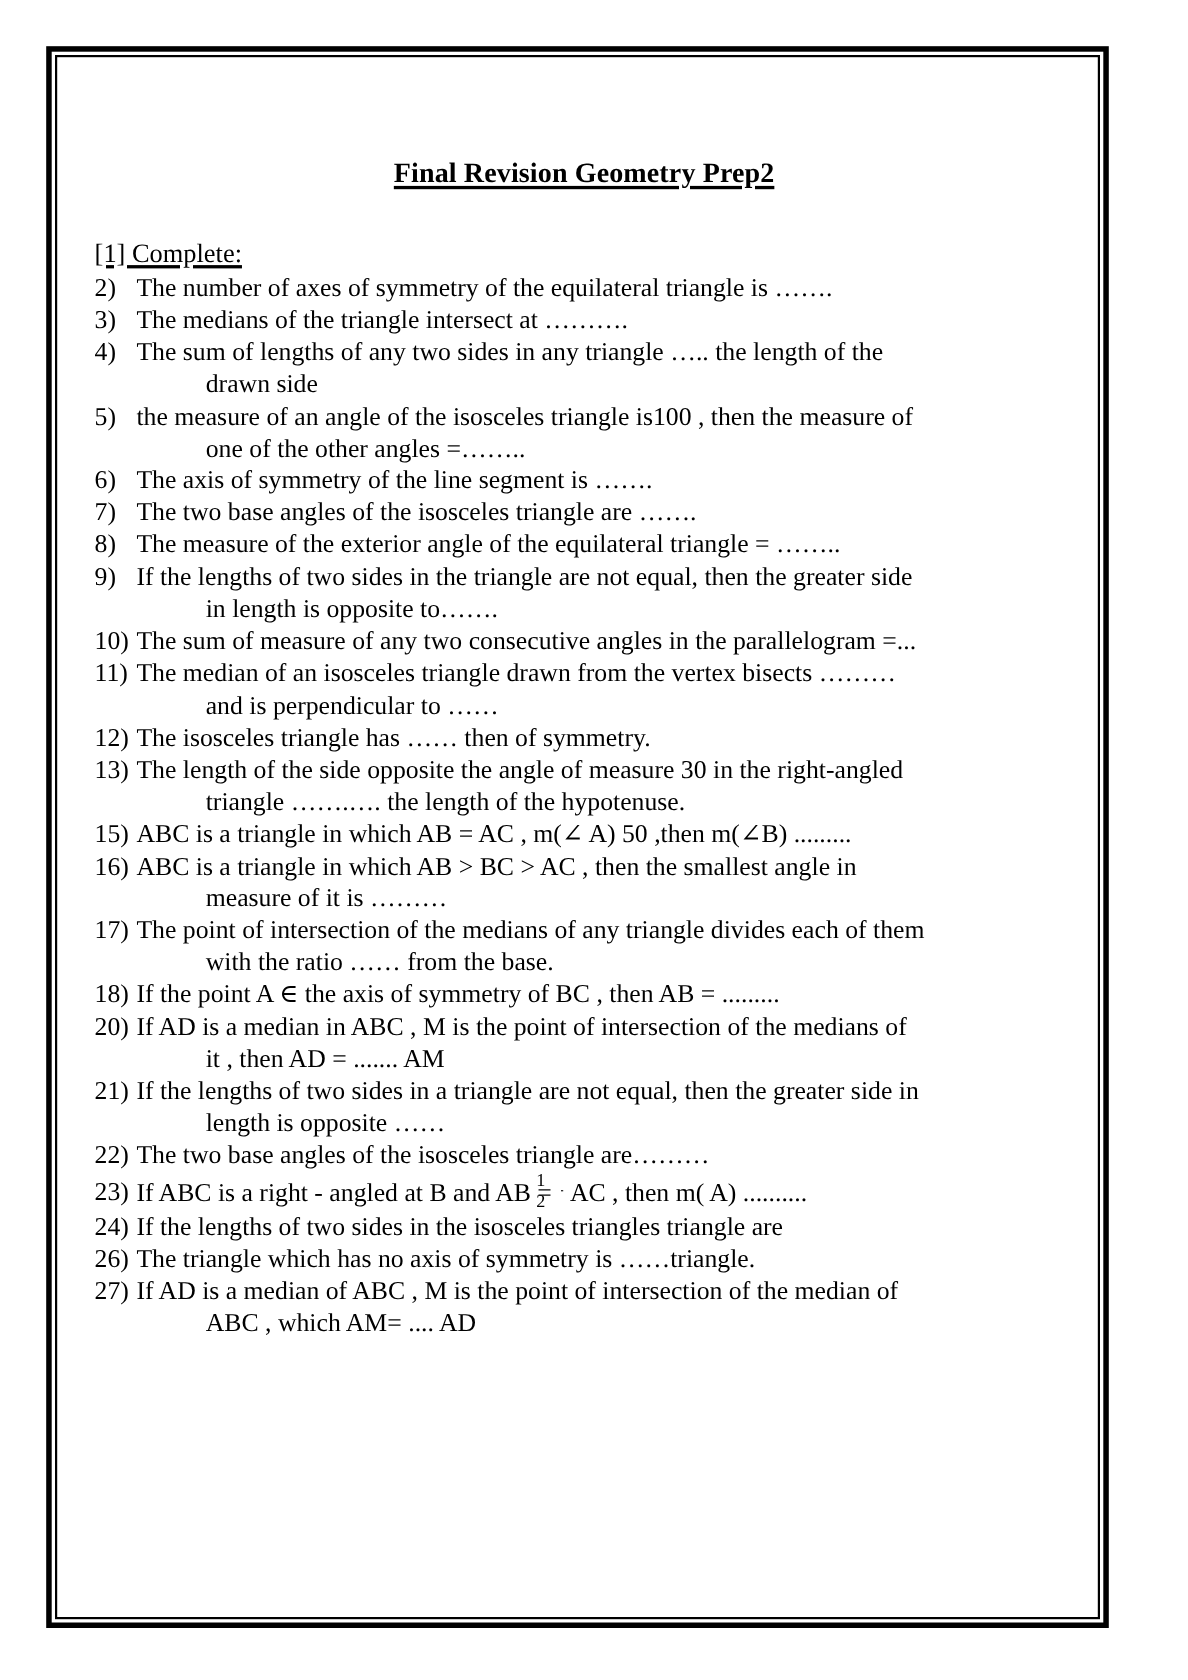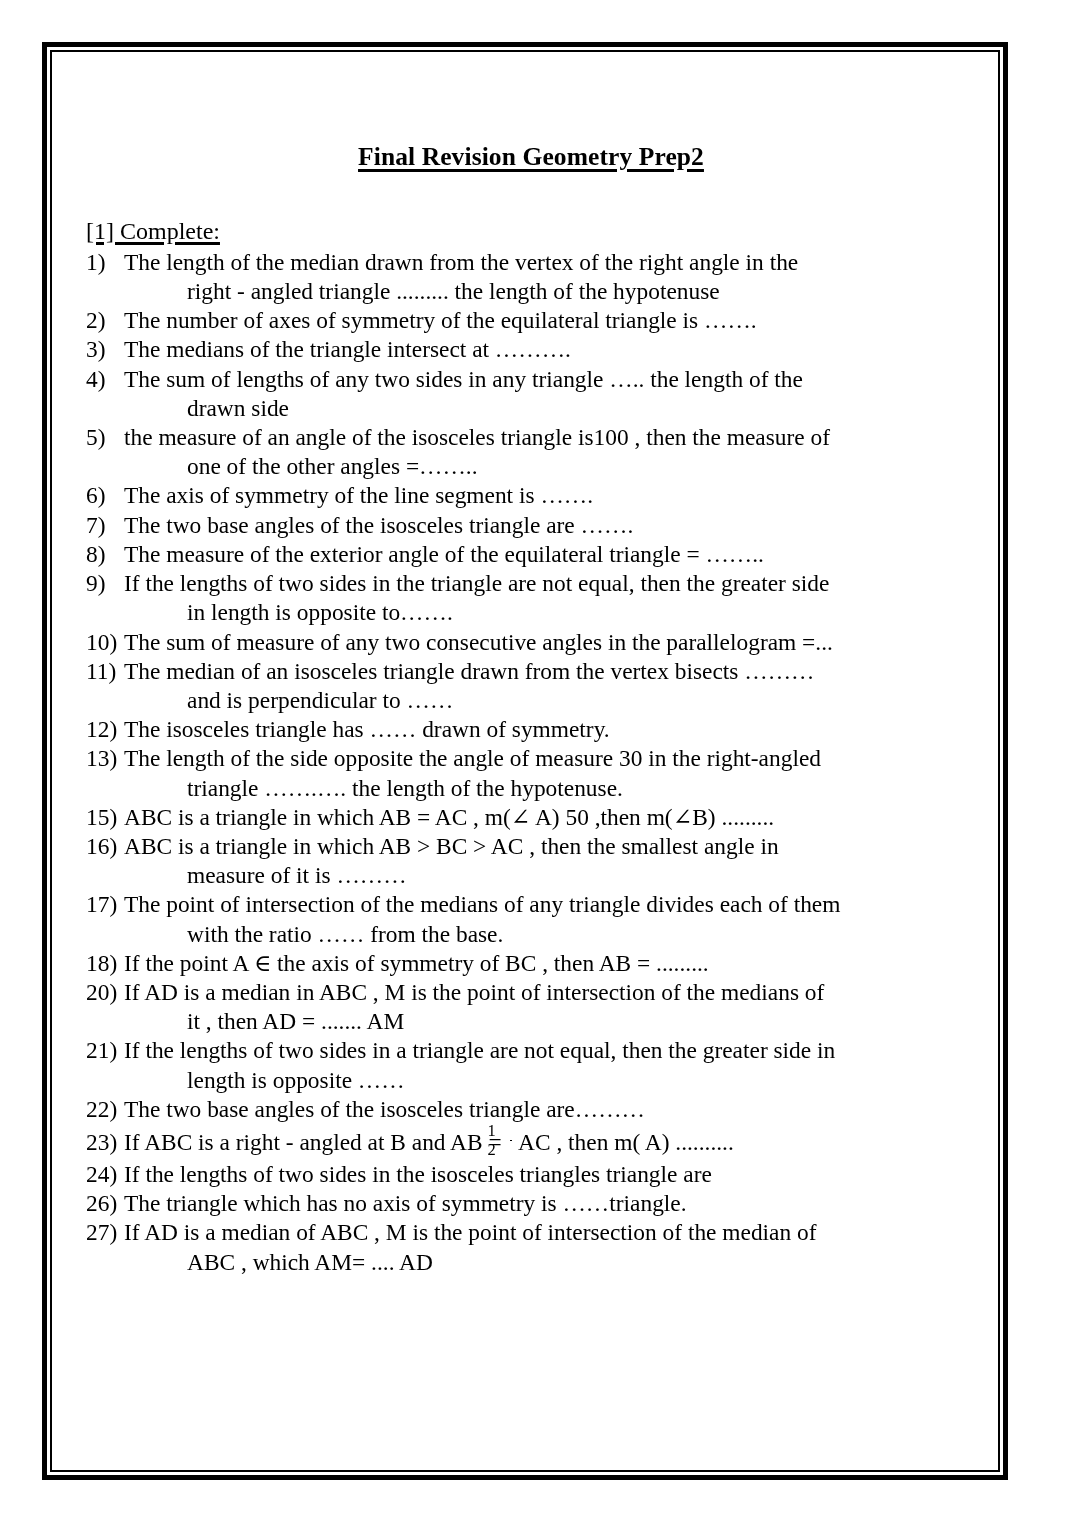--- a/index.html
+++ b/index.html
@@ -130,32 +130,31 @@
 
   <h1 class="doc-title">
     <span class="ul">Final Revision Geometry Prep2</span>
   </h1>
 
   <div class="section-heading">
     <span class="ul">[1] Complete:</span>
   </div>
 
   <ol class="qlist" id="question-list">
-      <li><span class="num">1)</span><span>The length of the median drawn from the vertex of the right angle in the</span><span class="cont">right - angled triangle ......... the length of the hypotenuse</span></li>
       <li><span class="num">2)</span><span>The number of axes of symmetry of the equilateral triangle is …….</span></li>
       <li><span class="num">3)</span><span>The medians of the triangle intersect at ……….</span></li>
       <li><span class="num">4)</span><span>The sum of lengths of any two sides in any triangle ….. the length of the</span><span class="cont">drawn side</span></li>
       <li><span class="num">5)</span><span>the measure of an angle of the isosceles triangle is100 , then the measure of</span><span class="cont">one of the other angles =……..</span></li>
       <li><span class="num">6)</span><span>The axis of symmetry of the line segment is …….</span></li>
       <li><span class="num">7)</span><span>The two base angles of the isosceles triangle are …….</span></li>
       <li><span class="num">8)</span><span>The measure of the exterior angle of the equilateral triangle = ……..</span></li>
       <li><span class="num">9)</span><span>If the lengths of two sides in the triangle are not equal, then the greater side</span><span class="cont">in length is opposite to…….</span></li>
       <li><span class="num">10)</span><span>The sum of measure of any two consecutive angles in the parallelogram =...</span></li>
       <li><span class="num">11)</span><span>The median of an isosceles triangle drawn from the vertex bisects ………</span><span class="cont">and is perpendicular to ……</span></li>
-      <li><span class="num">12)</span><span>The isosceles triangle has …… drawn of symmetry.</span></li>
+      <li><span class="num">12)</span><span>The isosceles triangle has …… then of symmetry.</span></li>
       <li><span class="num">13)</span><span>The length of the side opposite the angle of measure 30 in the right-angled</span><span class="cont">triangle …….…. the length of the hypotenuse.</span></li>
       <li><span class="num">15)</span><span>ABC is a triangle in which AB = AC , m(∠ A) 50 ,then m(∠B) .........</span></li>
       <li><span class="num">16)</span><span>ABC is a triangle in which AB &gt; BC &gt; AC , then the smallest angle in</span><span class="cont">measure of it is ………</span></li>
       <li><span class="num">17)</span><span>The point of intersection of the medians of any triangle divides each of them</span><span class="cont">with the ratio …… from the base.</span></li>
       <li><span class="num">18)</span><span>If the point A ∈ the axis of symmetry of BC , then AB = .........</span></li>
       <li><span class="num">20)</span><span>If AD is a median in ABC , M is the point of intersection of the medians  of</span><span class="cont">it , then AD = ....... AM</span></li>
       <li><span class="num">21)</span><span>If the lengths of two sides in a triangle are not equal, then the greater side in</span><span class="cont">length is opposite ……</span></li>
       <li><span class="num">22)</span><span>The two base angles of the isosceles triangle are………</span></li>
       <li><span class="num">23)</span><span>If ABC is a right - angled at B and AB = </span><span class="frac"><span class="numr">1</span><span class="denr">2</span></span><span> AC , then m( A) ..........</span></li>
       <li><span class="num">24)</span><span>If the lengths of two sides in the isosceles triangles triangle are</span></li>

